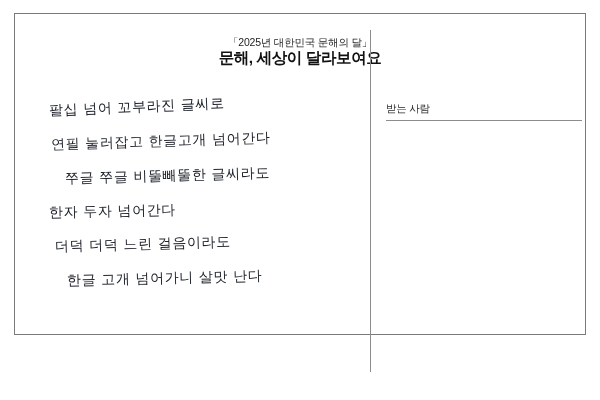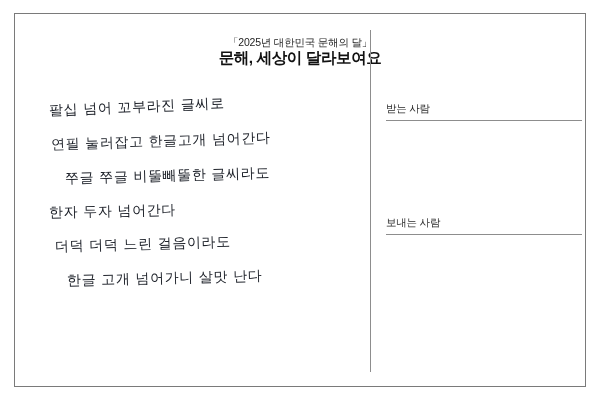--- a/index.html
+++ b/index.html
@@ -13,21 +13,21 @@
     font-family: "Liberation Sans", sans-serif;
     color: #1a1a1a;
     overflow: hidden;
   }
 
   .postcard {
     position: absolute;
     left: 14px;
     top: 13px;
     width: 572px;
-    height: 374px;
+    height: 322px;
     border: 1px solid #7a7a7a;
     box-sizing: border-box;
     background: #fff;
   }
 
   
   .header {
     position: absolute;
     left: 0;
     top: 22px;
@@ -134,20 +134,16 @@
     <span class="line ln5">한글 고개 넘어가니  살맛 난다</span>
   </div>
 
   <div class="addr">
 
     <div class="field field-recipient">
       <span class="label">받는 사람</span>
       <div class="rule"></div>
     </div>
 
-    <div class="field field-sender">
-      <span class="label">보내는 사람</span>
-      <div class="rule"></div>
-    </div>
 
   </div>
 
 </div>
 
 </body></html>

